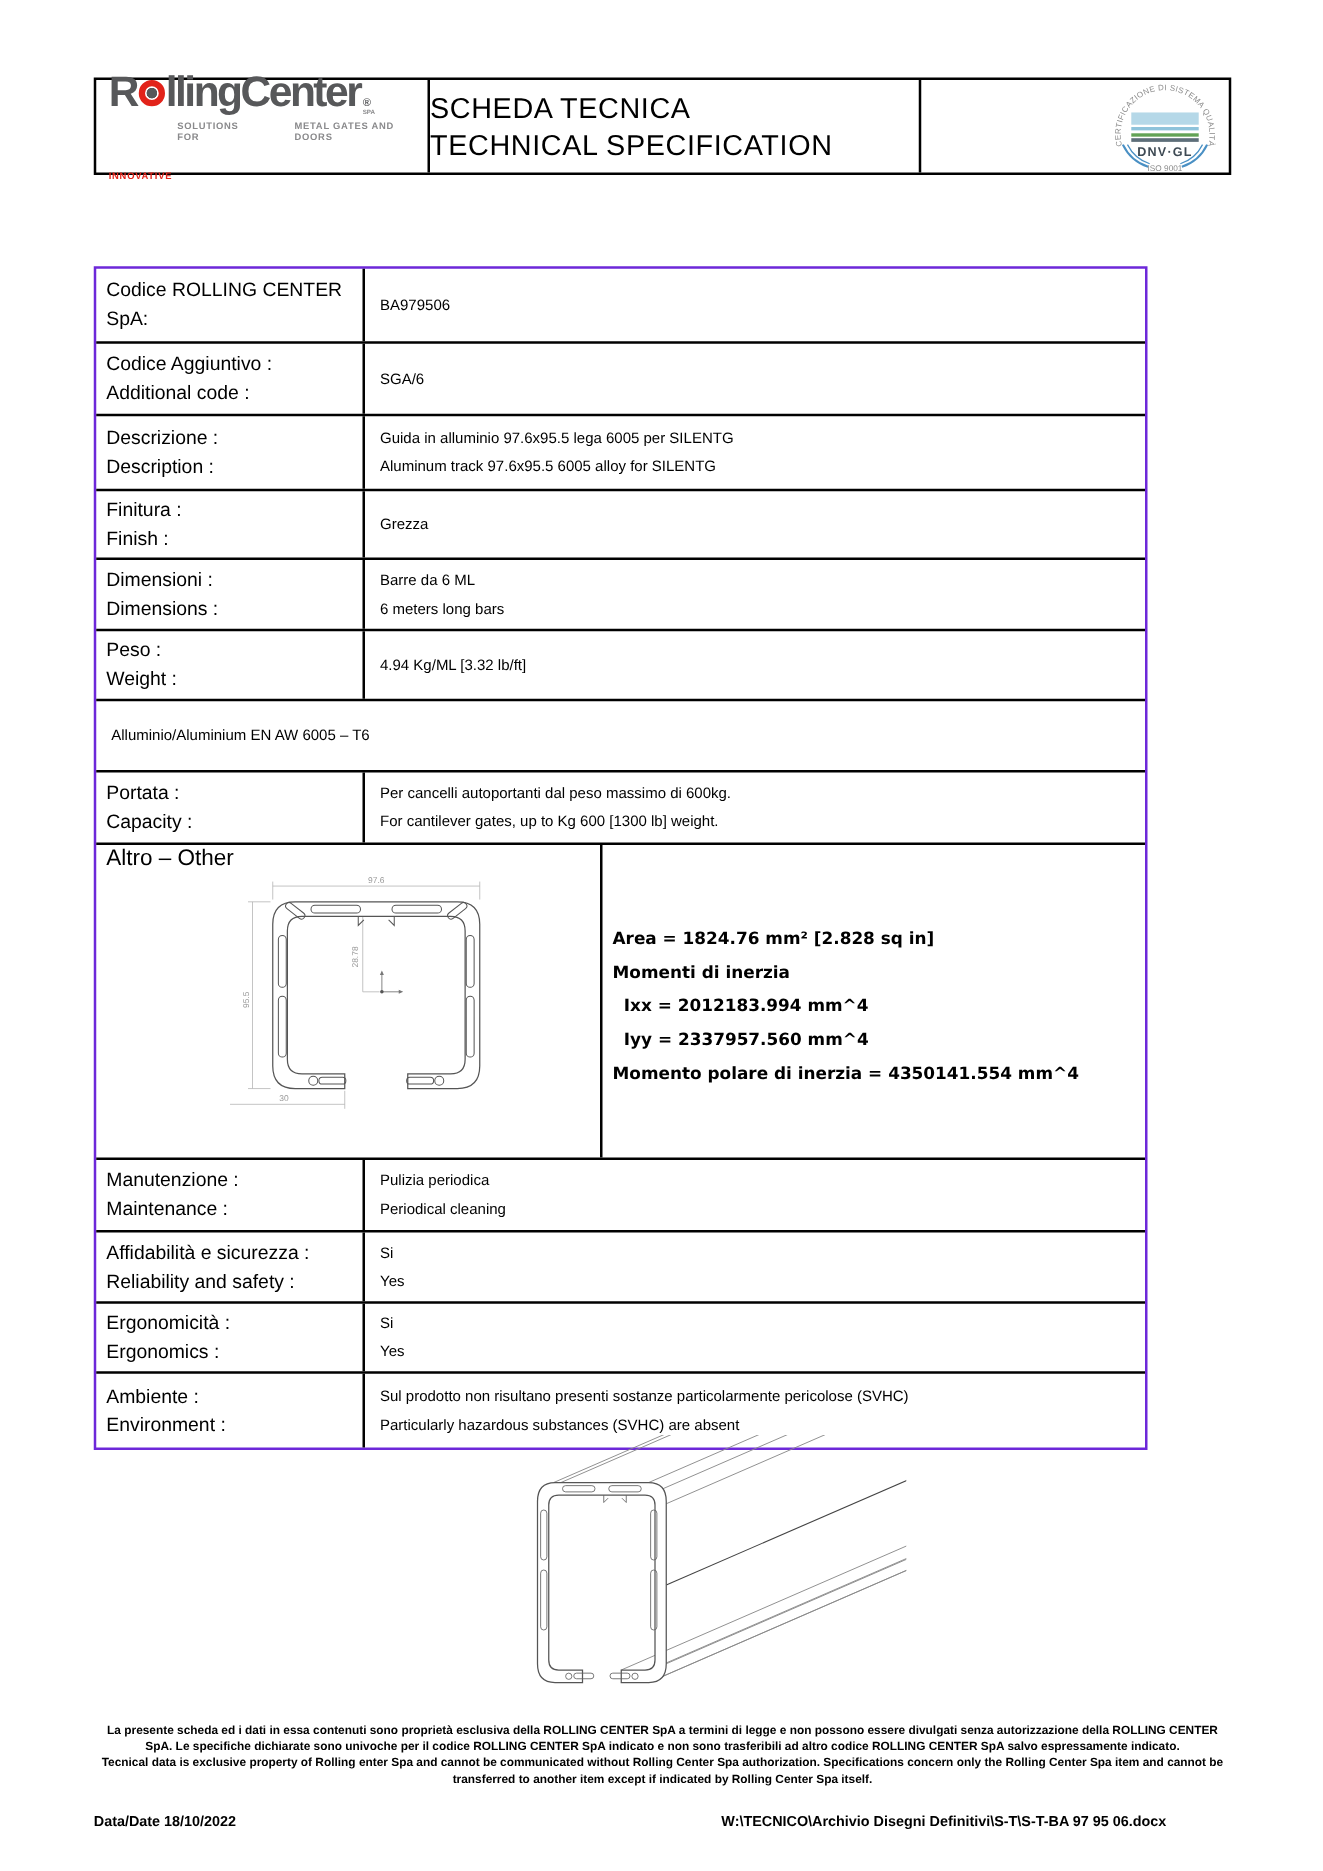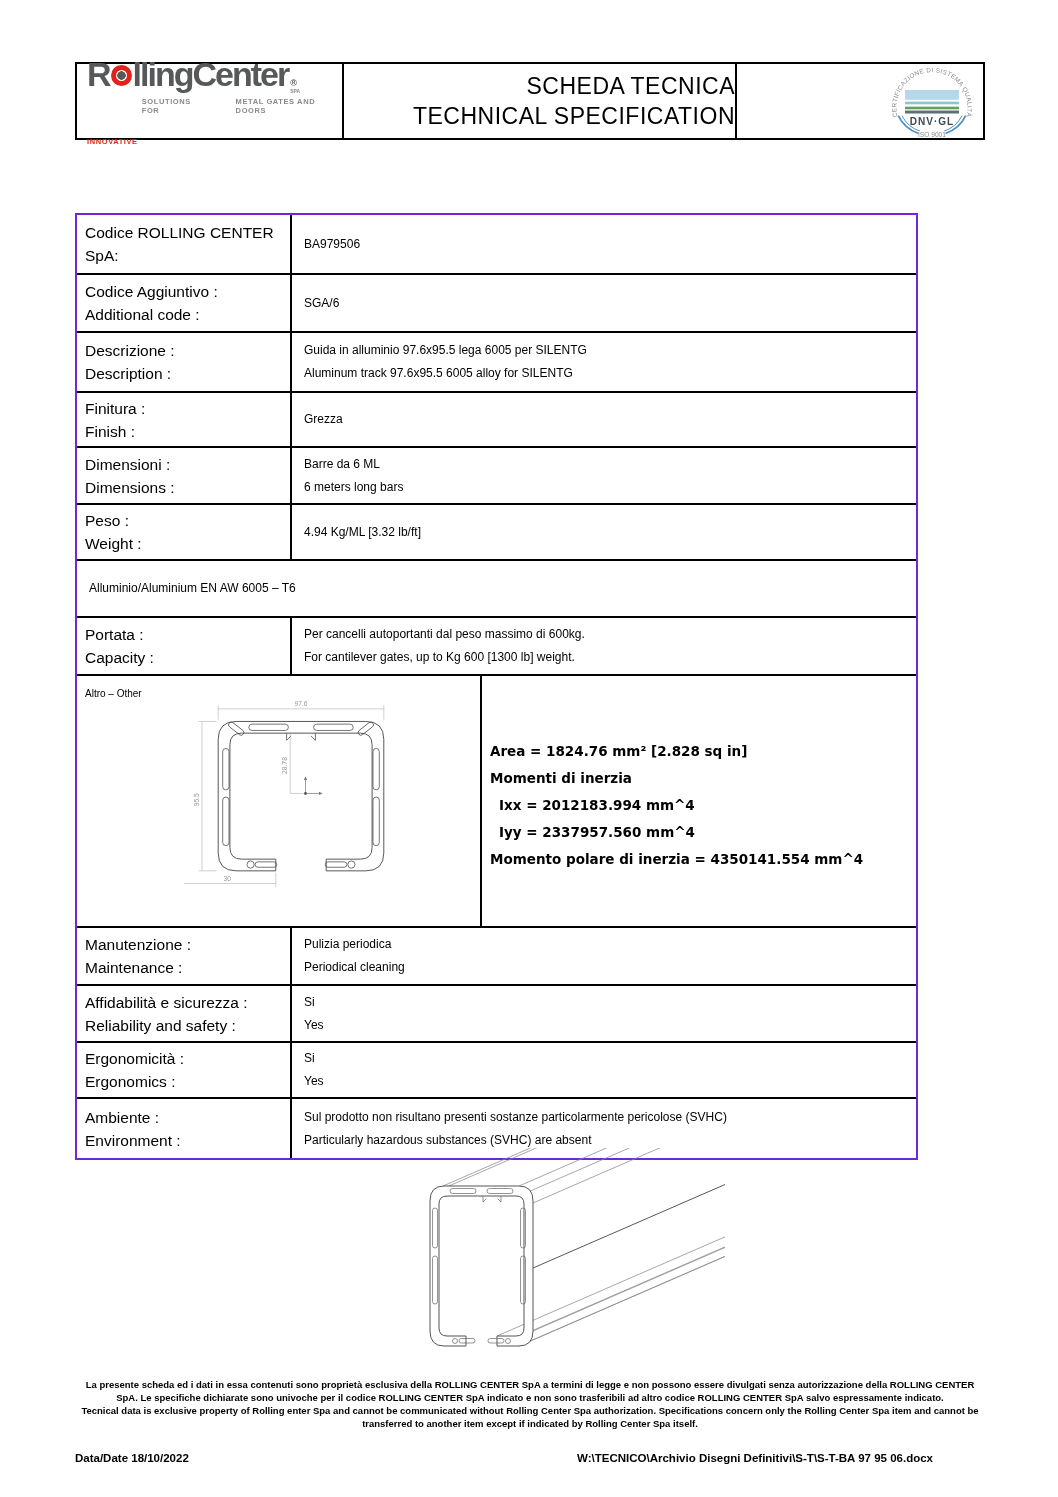--- a/index.html
+++ b/index.html
@@ -18,38 +18,38 @@
     border:5px solid #e2231a; margin:0 1px -1px 1px;
     background:radial-gradient(circle,#57585a 0 4px,#fff 4.5px); }
   .reg-col { display:flex; flex-direction:column; margin-left:2px; }
   .reg-mark { font-size:9px; letter-spacing:0; line-height:9px; }
   .spa-small { font-size:5px; letter-spacing:0; line-height:6px; color:#8a8a8c; }
   .tagline { display:flex; font-size:7.5px; font-weight:bold; letter-spacing:0.6px;
     color:#8a8a8c; margin-top:3px; }
   .tag-red { color:#e2231a; margin-right:4px;margin-top:40px; }
   .tag-gap { width:30px; }
   .title-cell { width:395px; border-left:2px solid #000; border-right:2px solid #000;
-    display:flex; flex-direction:column; justify-content:center; align-items:flex-end;
+    display:flex; flex-direction:column; justify-content:center; align-items:flex-start;
     font-size:23px; line-height:30px; letter-spacing:0.5px; }
   .cert-cell { flex:1; display:flex; justify-content:flex-end; align-items:center; padding-right:8px; }
 
   
   .spec-table { position:absolute; left:75px; top:183px; width:843px; border:2px solid #6d28d9;margin-top:30px; }
   .row { display:flex; border-bottom:2px solid #000; }
   .row:last-child { border-bottom:none; }
   .label-cell { width:215px; border-right:2px solid #000; padding:3px 6px 3px 8px;
     display:flex; flex-direction:column; justify-content:center;
     font-size:15.5px; line-height:23px; white-space:pre-line; }
   .value-cell { flex:1; padding:3px 8px 3px 12px; display:flex; flex-direction:column;
     justify-content:center; font-size:12px; line-height:23px; white-space:pre-line; }
 
   
   .altro-row { display:flex; border-bottom:2px solid #000; height:252px; }
   .altro-left { width:405px; border-right:2px solid #000; position:relative; }
-  .altro-label { position:absolute; left:8px; top:12px; font-size:10px; }
+  .altro-label { position:absolute; left:8px; top:0; font-size:18px; }
   .cross-svg { position:absolute; left:98px; top:20px; }
   .altro-right { flex:1; padding:62px 8px 0 8px; font-family:"DejaVu Sans", sans-serif;
     font-weight:bold; font-size:13.5px; line-height:27px; }
   .indent { padding-left:9px; }
 
   
   .iso-wrap { position:absolute; left:395px; top:1148px; }
 
   
   .disclaimer { position:absolute; left:75px; top:1378px; width:910px; text-align:center;

